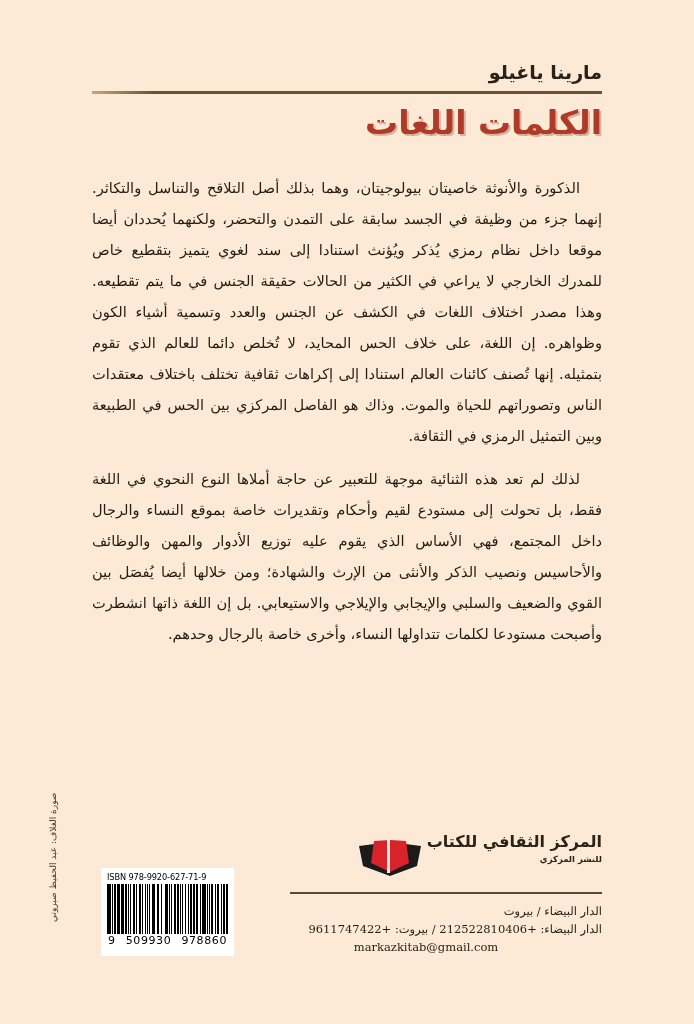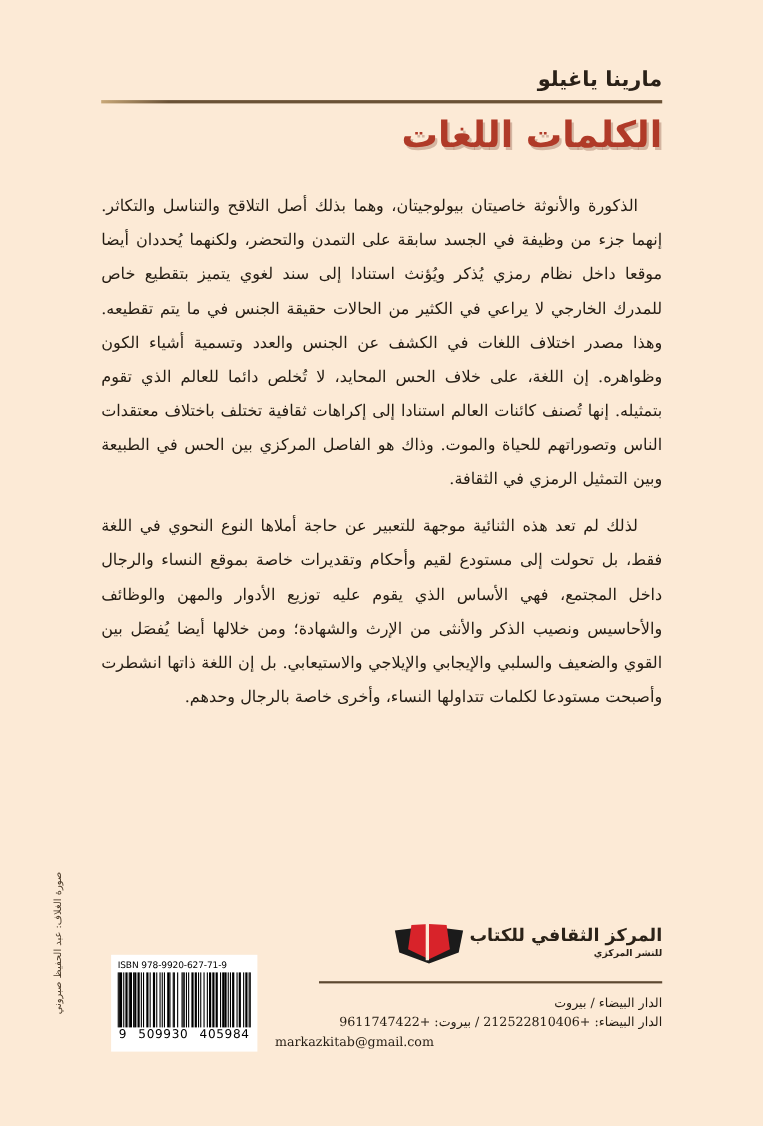--- a/index.html
+++ b/index.html
@@ -101,21 +101,20 @@
     height: 204px;
   }
 
   
   .logo-block {
     position: absolute;
     right: 92px;
     top: 12px;
     display: flex;
     flex-direction: row;
-    align-items: center;
     gap: 4px;
   }
   .logo-mark {
     width: 66px;
     height: 48px;
     position: relative;
     flex: none;
   }
   .logo-text { text-align: right; }
   .publisher-name {
@@ -156,21 +155,21 @@
   }
   .contact div {
     font-family: "DejaVu Serif", serif;
     font-size: 11.5px;
     color: #241c12;
     line-height: 18px;
     white-space: nowrap;
   }
   .contact .email {
     direction: ltr;
-    text-align: left;
+    text-align: center;
     font-family: "DejaVu Serif", serif;
   }
 
   
   .barcode-box {
     position: absolute;
     left: 101px;
     top: 48px;
     width: 133px;
     height: 88px;
@@ -350,18 +349,18 @@
           <i class="w" style="flex: 0 0 0.990099%;"></i>
           <i style="flex: 0 0 0.990099%;"></i>
           <i class="w" style="flex: 0 0 0.990099%;"></i>
           <i style="flex: 0 0 0.49505%;"></i>
           <i class="w" style="flex: 0 0 0.49505%;"></i>
           <i style="flex: 0 0 0.49505%;"></i>
         </div>
       <div class="barcode-digits">
         <span>9</span>
         <span>509930</span>
-        <span>405984</span>
+        <span>978860</span>
       </div>
     </div>
 
   </div>
 </div>
 
 </body></html>

